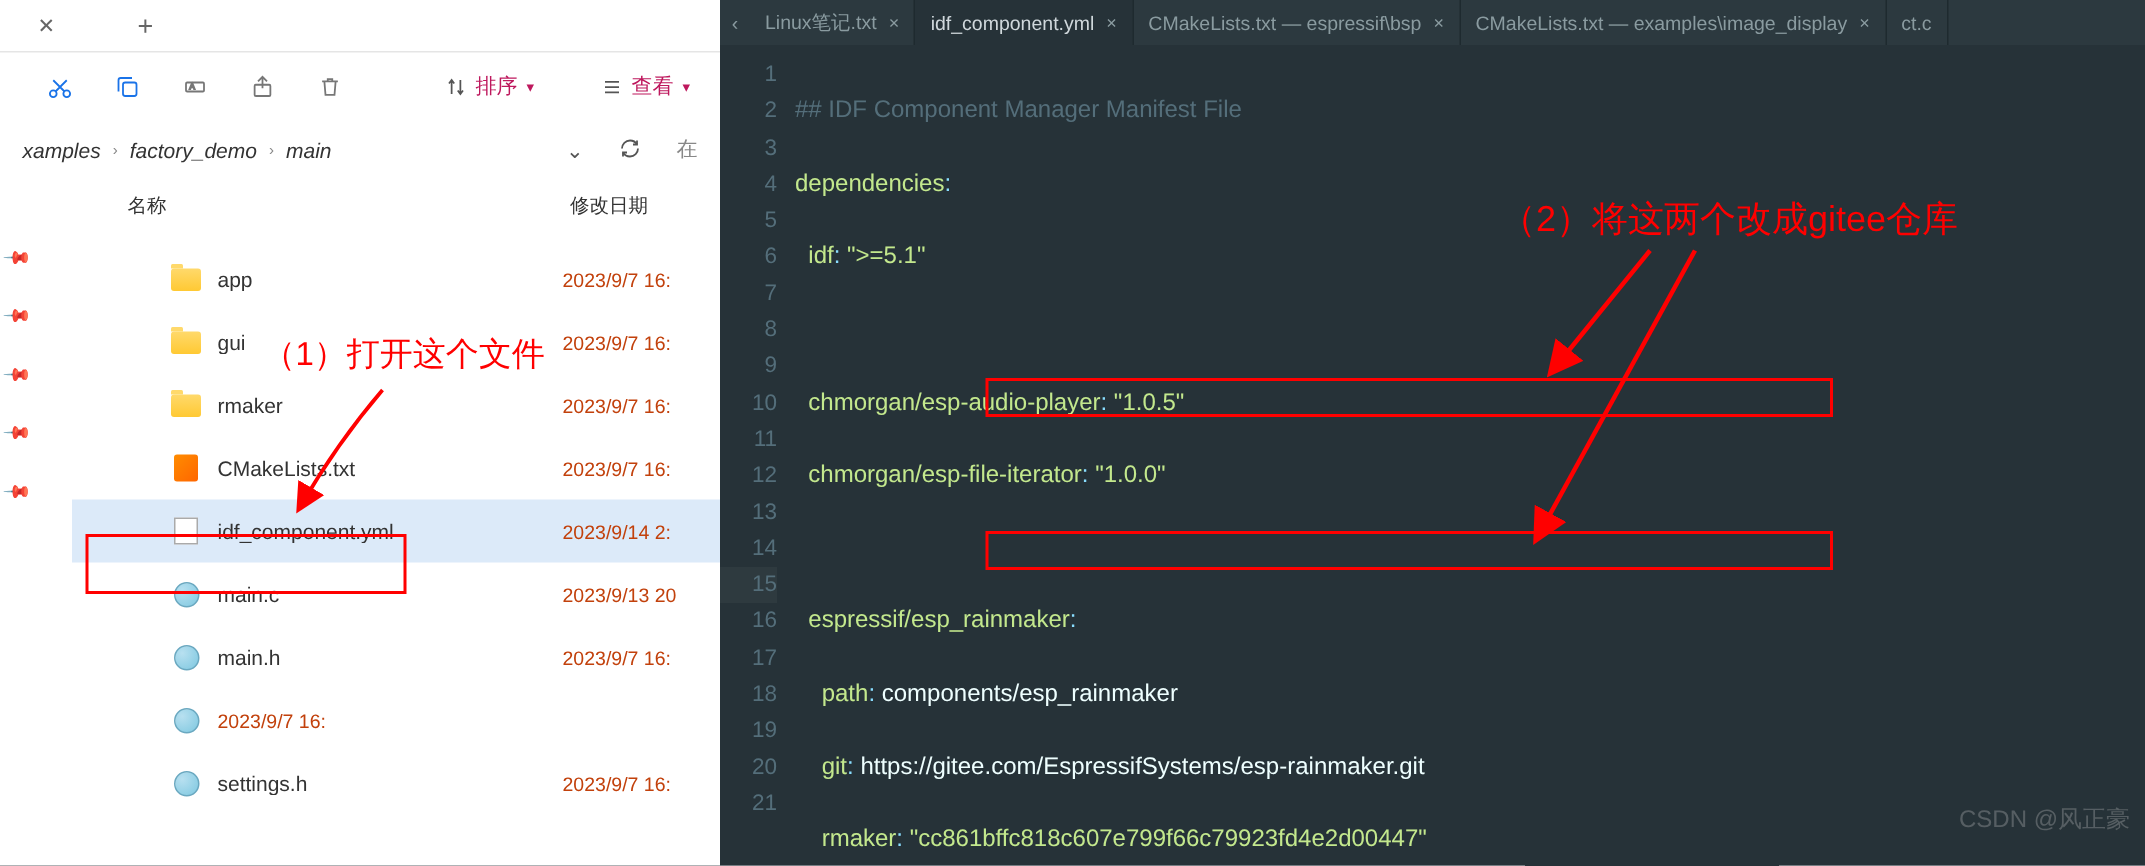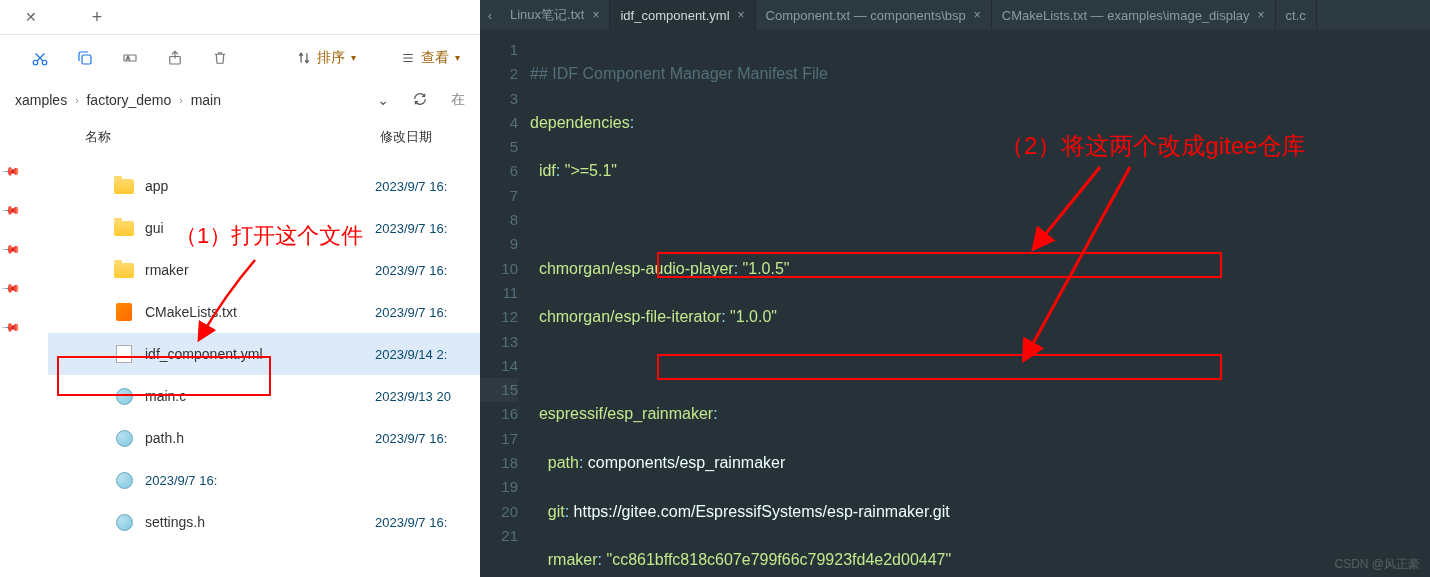--- a/index.html
+++ b/index.html
@@ -6,45 +6,45 @@
 body { width: 1430px; height: 577px; overflow: hidden; display: flex; background: #fff; position: relative; }
 
 
 .explorer { width: 480px; background: #fff; display: flex; flex-direction: column; overflow: hidden; }
 .tabs-row { height: 35px; display: flex; align-items: center; border-bottom: 1px solid #e5e5e5; padding-left: 25px; gap: 15px; }
 .tab-close { color: #666; cursor: pointer; font-size: 14px; }
 .tab-plus { color: #666; cursor: pointer; font-size: 18px; padding-left: 40px; }
 .toolbar-row { height: 45px; display: flex; align-items: center; padding: 0 20px 0 30px; gap: 25px; }
 .tool-icon { width: 20px; height: 20px; display: flex; align-items: center; justify-content: center; color: #1a73e8; }
 .tool-icon.gray { color: #555; }
-.tool-group { display: flex; align-items: center; gap: 6px; color: #a16207; font-size: 14px; margin-left: auto; }
+.tool-group { display: flex; align-items: center; gap: 6px; color: #be185d; font-size: 14px; margin-left: auto; }
 .tool-group + .tool-group { margin-left: 20px; }
 .breadcrumb-row { height: 40px; display: flex; align-items: center; padding: 0 15px; gap: 8px; font-size: 14px; color: #333; }
-.crumb { cursor: pointer; }
+.crumb { cursor: pointer; font-style: italic; }
 .crumb-sep { color: #888; font-size: 10px; }
 .nav-chevron { margin-left: auto; color: #555; }
 .refresh { margin-left: 15px; color: #555; }
 .placeholder-right { margin-left: 15px; color: #888; }
 .header-row { height: 35px; display: flex; align-items: center; padding-left: 85px; font-size: 13px; color: #333; border-bottom: 1px solid transparent; }
 .header-name { flex: 1; }
 .header-date { width: 100px; }
 .sidebar-strip { position: absolute; left: 0; top: 155px; width: 22px; display: flex; flex-direction: column; gap: 25px; padding-top: 10px; align-items: center; }
 .pin { color: #999; font-size: 12px; transform: rotate(45deg); }
 .file-list { flex: 1; padding-top: 10px; position: relative; padding-left: 48px; }
 .file-row { height: 42px; display: flex; align-items: center; padding-left: 65px; font-size: 14px; color: #333; }
 .file-row.selected { background: #dceaf9; }
 .file-icon { width: 22px; height: 18px; margin-right: 10px; display: flex; align-items: center; justify-content: center; }
 .folder-icon { width: 20px; height: 15px; background: linear-gradient(#ffd96b,#ffc933); border-radius: 2px; position: relative; }
 .folder-icon::before { content:''; position:absolute; top:-3px; left:0; width:8px; height:3px; background:#ffd96b; border-radius:1px 1px 0 0; }
 .txt-icon { width:16px; height:18px; background:#fff; border:1px solid #999; position:relative; }
 .txt-icon.orange { border:none; background: linear-gradient(135deg,#ff8c00,#ff6600); border-radius:2px; }
 .doc-icon { width:16px; height:18px; background:#fff; border:1px solid #aaa; position:relative; }
 .globe-icon { width:17px; height:17px; border-radius:50%; background:radial-gradient(circle at 30% 30%, #b8e0f0, #7fc8e0); border:1px solid #6aa8c0; }
 .file-name { flex: 1; white-space: nowrap; overflow: hidden; }
-.file-date { width: 105px; color: #0c4a6e; font-size: 13px; white-space: nowrap; overflow: hidden; }
+.file-date { width: 105px; color: #c2410c; font-size: 13px; white-space: nowrap; overflow: hidden; }
 
 
 .anno-red { position: absolute; border: 2px solid #f00; pointer-events: none; }
 .anno-text { position: absolute; color: #f00; font-size: 22px; font-weight: 500; pointer-events: none; white-space: nowrap; }
 .arrow-svg { position: absolute; pointer-events: none; }
 
 
 .editor { flex: 1; background: #263238; display: flex; flex-direction: column; font-family: Consolas, "Courier New", monospace; font-size: 16px; position: relative; overflow: hidden; }
 .ed-tabs { height: 30px; display: flex; align-items: stretch; background: #2c393f; font-size: 13px; font-family: "Segoe UI", sans-serif; overflow: hidden; }
 .ed-tab { display: flex; align-items: center; padding: 0 10px; color: #8a9ba0; gap: 8px; border-right: 1px solid #1e2a2f; cursor: pointer; white-space: nowrap; }
@@ -53,21 +53,21 @@
 .ed-body { flex: 1; display: flex; overflow: hidden; }
 .gutter { width: 50px; text-align: right; color: #546e7a; padding-top: 8px; line-height: 24.3px; font-size: 15px; padding-right: 12px; }
 .codecol { flex: 1; padding-top: 8px; line-height: 24.3px; white-space: pre; color: #d0d8dc; position: relative; }
 .ln { height: 24.3px; }
 .ln.cur { background: rgba(255,255,255,0.04); }
 .c-comment { color: #546e7a; }
 .c-key { color: #c3e88d; }
 .c-str { color: #c3e88d; }
 .c-punc { color: #89ddff; }
 .c-plain { color: #eeffff; }
-.watermark { position:absolute; bottom:4px; right:10px; color: rgba(200,200,200,0.3); font-size:12px; font-family:"Segoe UI",sans-serif; }
+.watermark { position:absolute; bottom:20px; right:10px; color: rgba(200,200,200,0.3); font-size:16px; font-family:"Segoe UI",sans-serif; }
 </style>
 </head>
 <body>
 
 <div class="explorer">
   <div class="tabs-row">
     <span class="tab-close">✕</span>
     <span class="tab-plus">+</span>
   </div>
   <div class="toolbar-row">
@@ -182,21 +182,21 @@
         <span class="file-icon">
           <span class="globe-icon"></span>
         </span>
         <span class="file-name">main.c</span>
         <span class="file-date">2023/9/13 20</span>
       </div>
     <div class="file-row">
         <span class="file-icon">
           <span class="globe-icon"></span>
         </span>
-        <span class="file-name">path.h</span>
+        <span class="file-name">main.h</span>
         <span class="file-date">2023/9/7 16:</span>
       </div>
     <div class="file-row">
         <span class="file-icon">
           <span class="globe-icon"></span>
         </span>
         <span class="file-date">2023/9/7 16:</span>
       </div>
     <div class="file-row">
         <span class="file-icon">
@@ -213,21 +213,21 @@
     <span style="width:20px;display:flex;align-items:center;justify-content:center;color:#8a9ba0;cursor:pointer">‹</span>
     <div class="ed-tab">
         <span>Linux笔记.txt</span>
         <span class="x">×</span>
       </div>
     <div class="ed-tab active">
         <span>idf_component.yml</span>
         <span class="x">×</span>
       </div>
     <div class="ed-tab">
-        <span>Component.txt — components\bsp</span>
+        <span>CMakeLists.txt — espressif\bsp</span>
         <span class="x">×</span>
       </div>
     <div class="ed-tab">
         <span>CMakeLists.txt — examples\image_display</span>
         <span class="x">×</span>
       </div>
     <div class="ed-tab">
         <span>ct.c</span>
       </div>
   </div>

